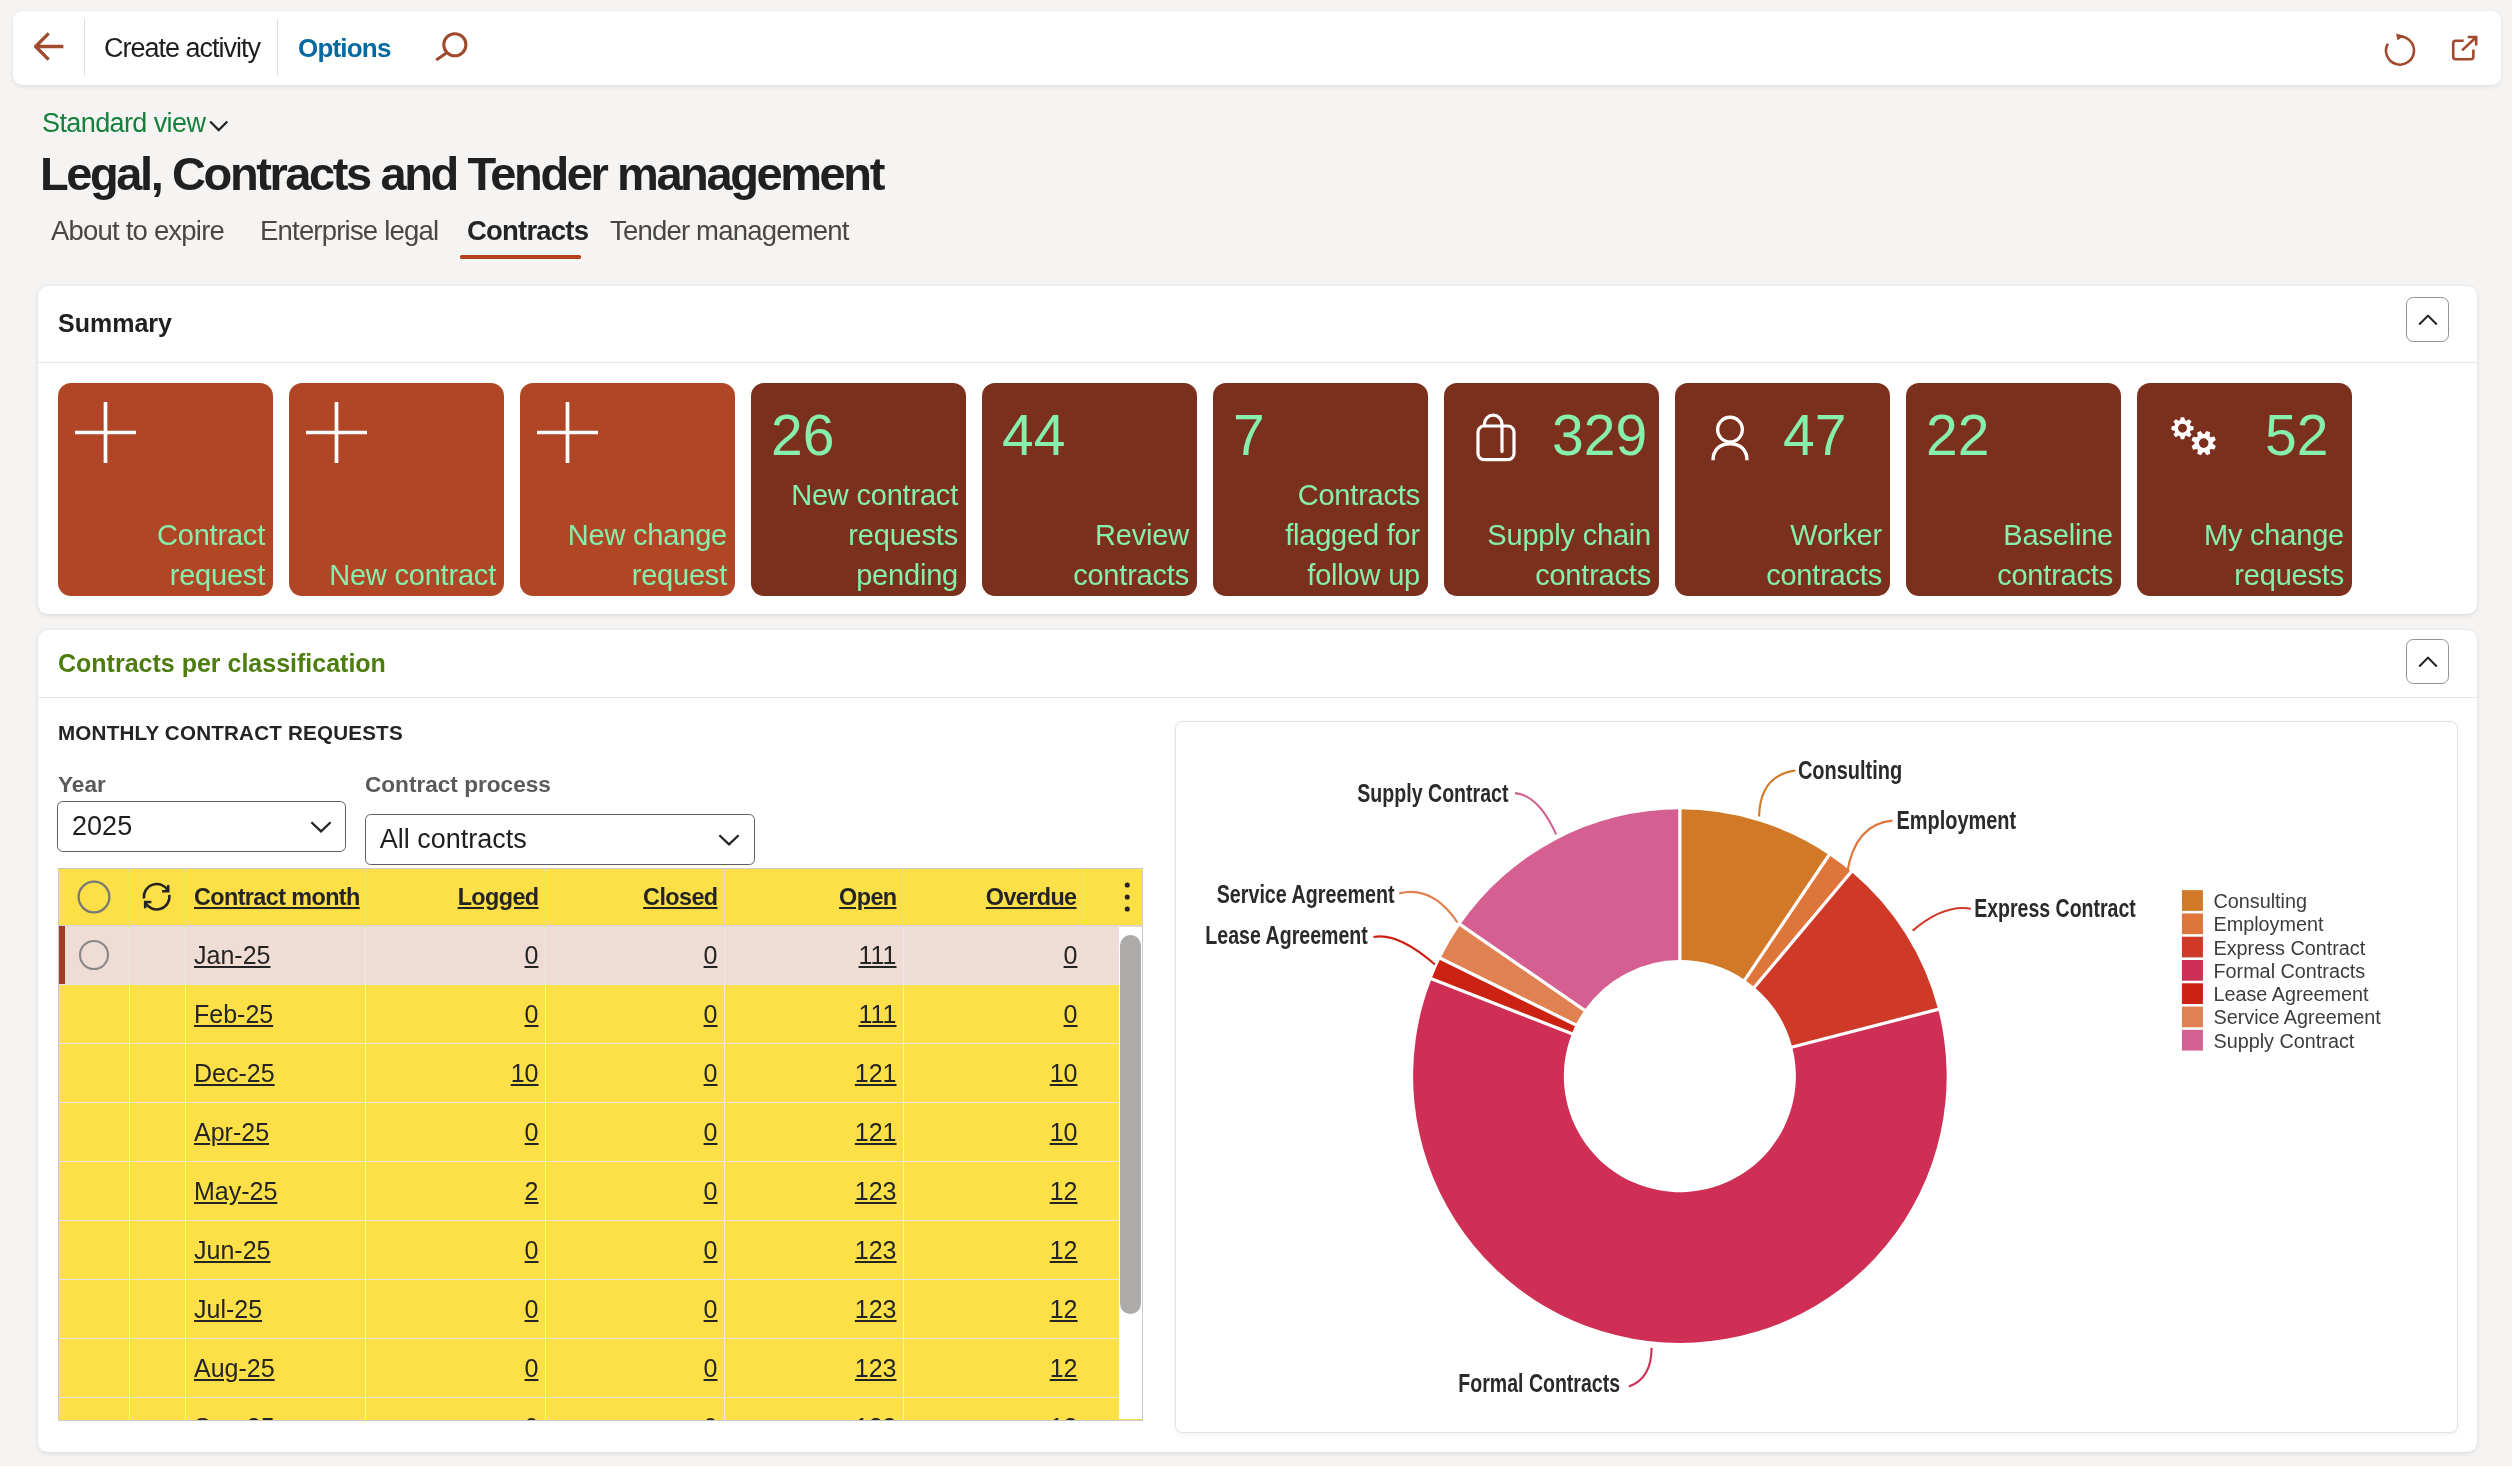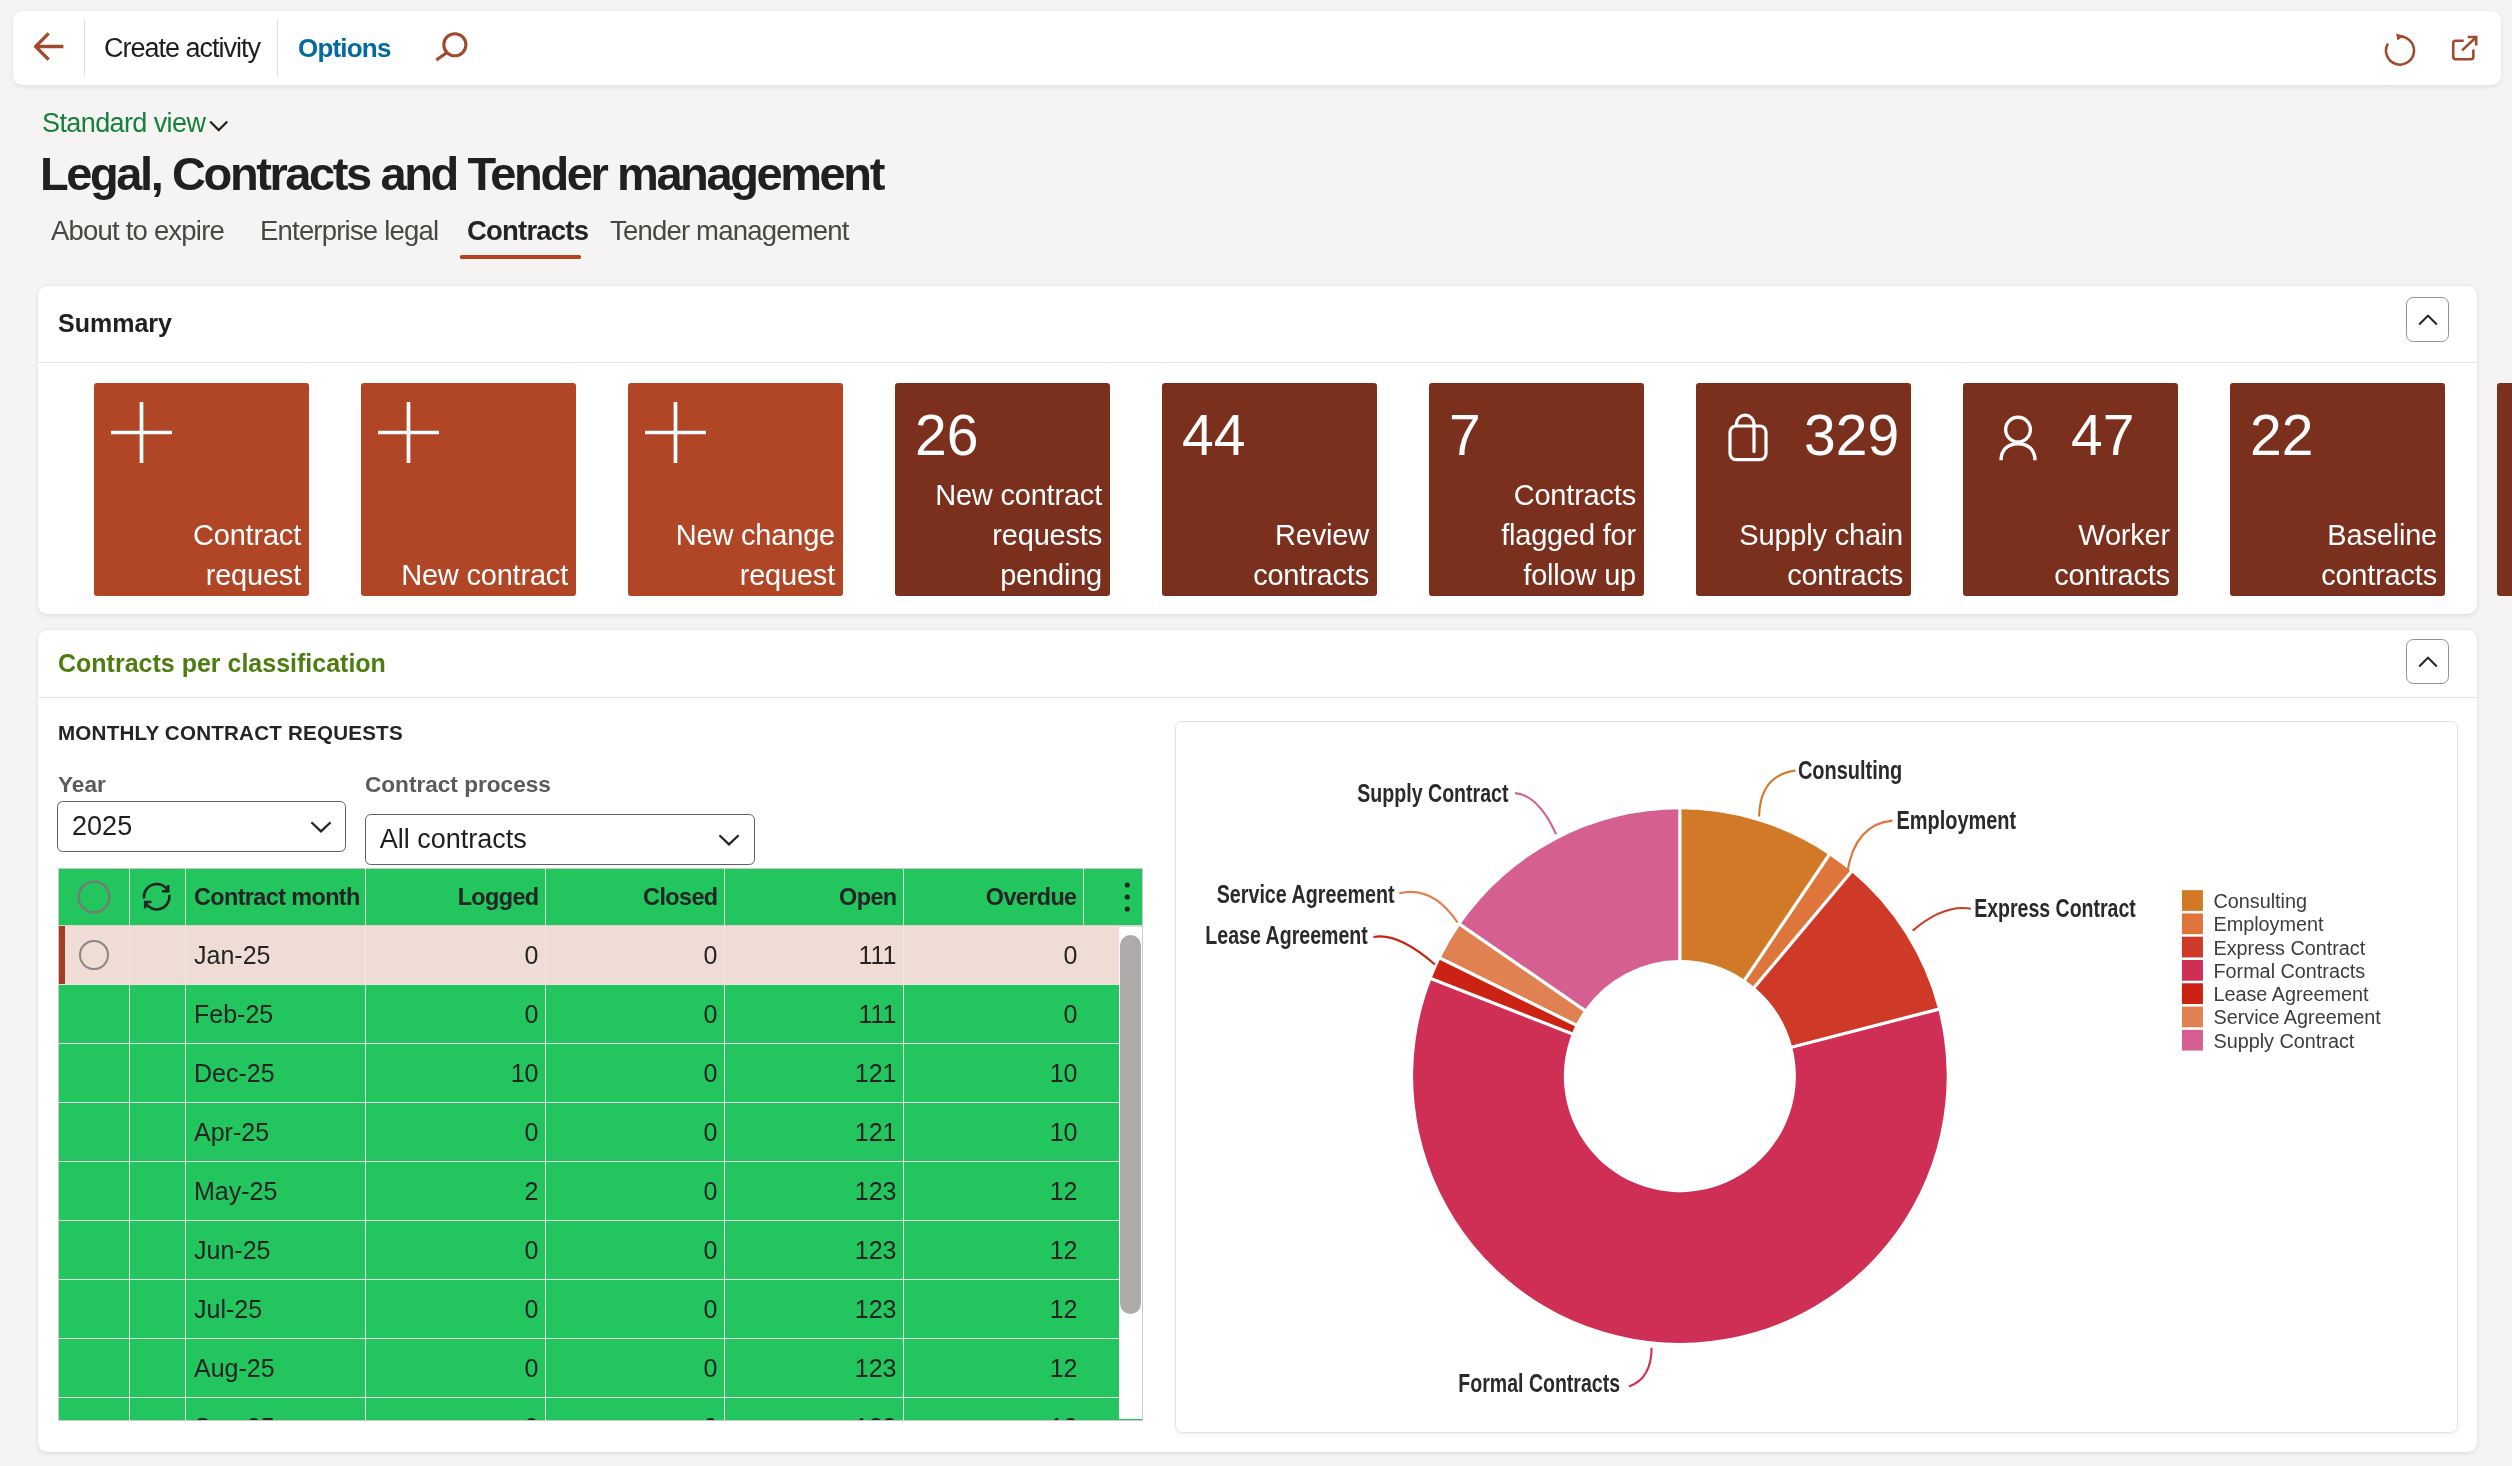--- a/index.html
+++ b/index.html
@@ -3,21 +3,21 @@
 <meta charset="utf-8">
 <style>
 * { margin:0; padding:0; box-sizing:border-box; }
 html,body { width:2512px; height:1467px; }
 body { background:#F5F4F2; font-family:"Liberation Sans", sans-serif; position:relative; overflow:hidden; color:#242424; }
 .abs { position:absolute; }
 .card { position:absolute; background:#fff; border-radius:9.7px; box-shadow:0 1.6px 4.9px rgba(0,0,0,0.09), 0 0 1.6px rgba(0,0,0,0.05);text-align:right; }
 .chevbtn { position:absolute; width:43px; height:45px; border:1.6px solid #919190; border-radius:7.3px; background:#fff; }
 .chevbtn svg { position:absolute; left:50%; top:50%; transform:translate(-50%,-50%); }
 
-.tile { position:relative; width:215px; height:213px; border-radius:3px; color:#ffffff; flex:none;margin-left:36px; }
+.tile { position:relative; width:215px; height:213px; border-radius:13px; color:#86efac; flex:none; }
 .tile.o { background:#B14627; }
 .tile.d { background:#7B2F1D; }
 .tile .lbl { position:absolute; left:19.4px; right:8px; bottom:0.8px; font-size:29px; line-height:40px; letter-spacing:-0.2px; }
 .tile .num { position:absolute; top:19.4px; font-size:57px; }
 
 #grid .hrow { display:flex; height:57px; font-weight:bold; font-size:23.4px; letter-spacing:-0.6px; white-space:nowrap; color:#242424; border-bottom:1.2px solid #D5D3D1; }
 #grid .row { display:flex; height:59px; font-size:25px; white-space:nowrap; color:#242424; border-bottom:1.2px solid #E7E5E3; position:relative; }
 #grid .c { flex:none; display:flex; align-items:center; }
 #grid .c0 { width:71px; justify-content:center; }
 #grid .c1 { width:56px; justify-content:center; }
@@ -165,21 +165,21 @@
     <svg style="position:absolute; right:13.7px; top:19.4px;" width="22" height="12" viewBox="0 0 27 15" fill="none" stroke="#242424" stroke-width="2.8">
         <path d="M1.5 1.5 L13.5 13 L25.5 1.5"></path>
       </svg>
   </div>
   <div class="abs" style="left:327px; top:184px; width:390px; height:51px; border:1.6px solid #61605E; border-radius:5.7px; display:flex; align-items:center; padding-left:13.7px; font-size:27px; color:#1E1E1E;">All contracts
     <svg style="position:absolute; right:13.7px; top:19.4px;" width="22" height="12" viewBox="0 0 27 15" fill="none" stroke="#242424" stroke-width="2.8">
         <path d="M1.5 1.5 L13.5 13 L25.5 1.5"></path>
       </svg>
   </div>
 
-  <div class="abs" style="left:20px; top:238px; width:1085px; height:553px; border:1.2px solid #CCCAC8; background:#22c55e; overflow:hidden;" id="grid">
+  <div class="abs" style="left:20px; top:238px; width:1085px; height:553px; border:1.2px solid #CCCAC8; background:#fde047; overflow:hidden;text-decoration:underline;" id="grid">
     <div class="hrow">
         <div class="c c0 vb">
           <svg width="34" height="34" viewBox="0 0 42 42">
             <circle cx="21" cy="21" r="19" fill="none" stroke="#7A7876" stroke-width="2.8"></circle>
           </svg>
         </div>
         <div class="c c1 vb">
           <svg width="37" height="37" viewBox="0 0 46 46" fill="none" stroke="#242424" stroke-width="3.2">
 <path d="M6.2 24.2 A16 16 0 0 1 36.1 14.5"></path>
 <path d="M28.6 15.3 L36.3 15.3 L36.3 7.6"></path>

